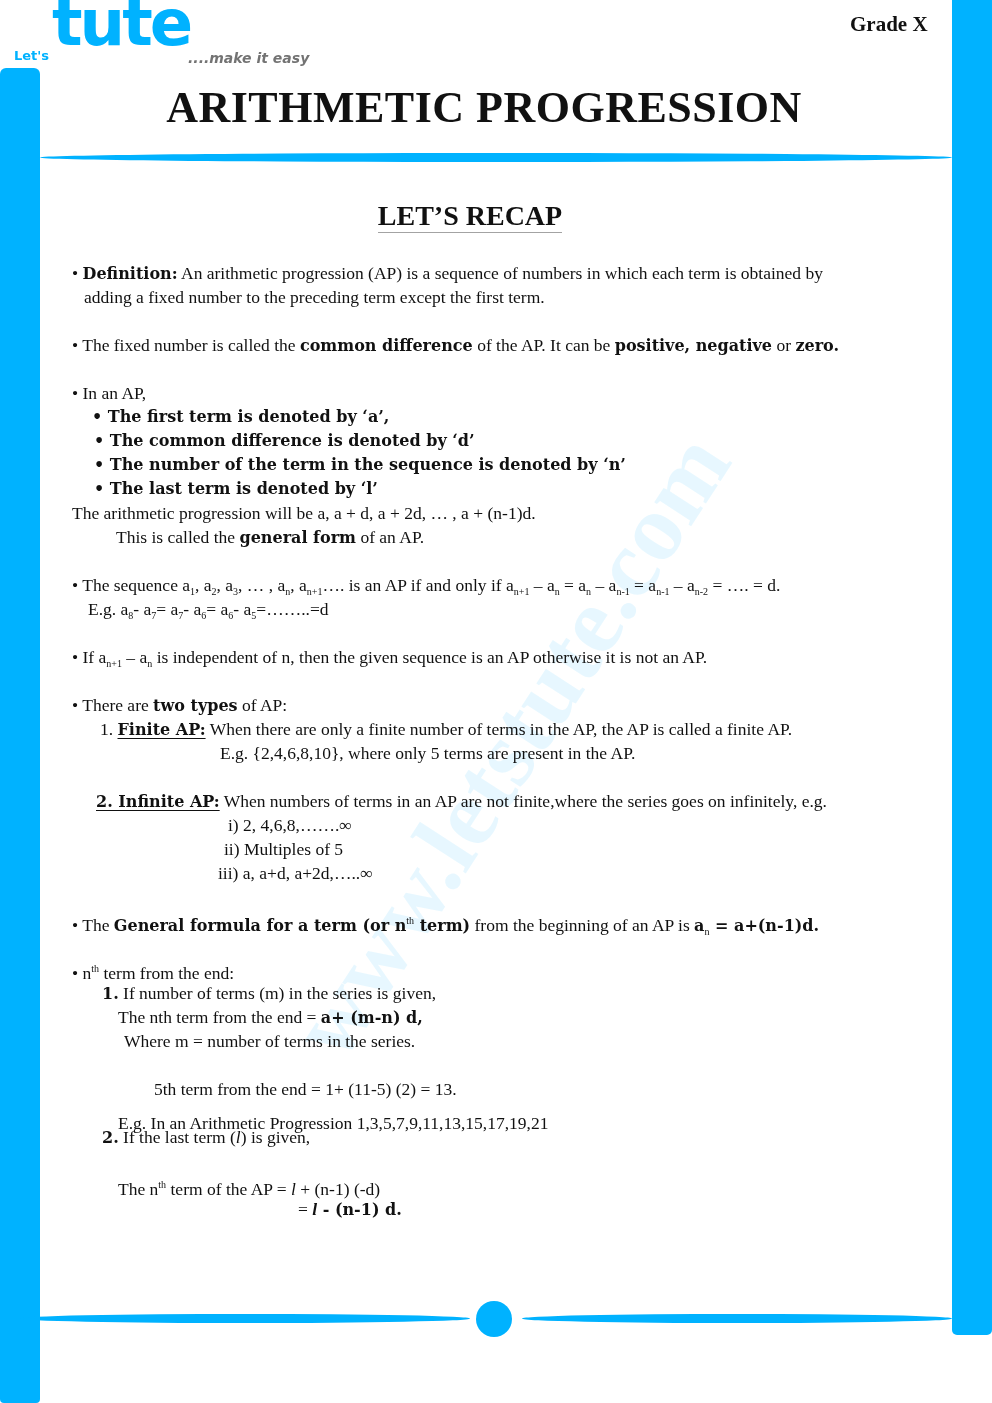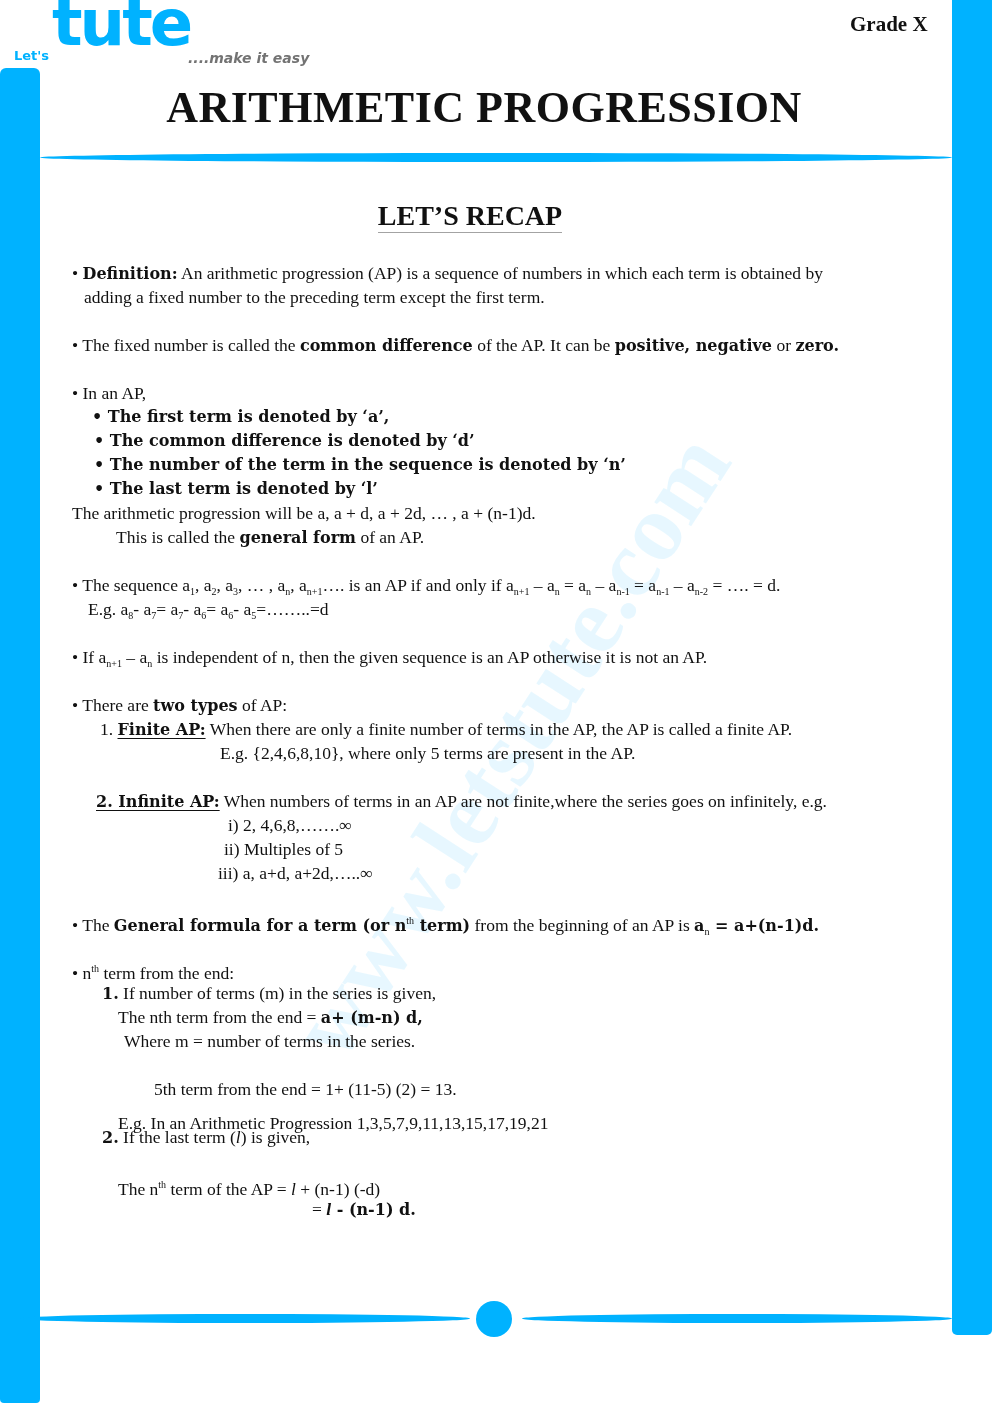--- a/index.html
+++ b/index.html
@@ -90,17 +90,17 @@
 
 <div class="ln" style="left:72px;top:958px;">• <span>n</span><sup>th</sup><span> term from the end:</span></div>
 <div class="ln" style="left:102px;top:982px;"><span class="bs">1.</span><span> If number of terms (m) in the series is given,</span></div>
 <div class="ln" style="left:118px;top:1006px;"><span>The nth term from the end = </span><span class="bs">a+ (m-n) d,</span></div>
 <div class="ln" style="left:124px;top:1030px;">Where m = number of terms in the series.</div>
 <div class="ln" style="left:118px;top:1112px;">E.g. In an Arithmetic Progression 1,3,5,7,9,11,13,15,17,19,21</div>
 <div class="ln" style="left:154px;top:1078px;">5th term from the end = 1+ (11-5) (2) = 13.</div>
 
 <div class="ln" style="left:102px;top:1126px;"><span class="bs">2.</span><span> If the last term (</span><i class="l">l</i><span>) is given,</span></div>
 <div class="ln" style="left:118px;top:1174px;"><span>The n</span><sup>th</sup><span> term of the AP = </span><i class="l">l</i><span> + (n-1) (-d)</span></div>
-<div class="ln" style="left:312px;top:1198px;text-align:right;"><span>= </span><i class="l b">l</i><span class="bs"> - (n-1) d.</span></div>
+<div class="ln" style="left:298px;top:1198px;text-align:right;"><span>= </span><i class="l b">l</i><span class="bs"> - (n-1) d.</span></div>
 
 <div class="rule rule-bot-l"></div>
 <div class="page-dot"></div>
 <div class="rule rule-bot-r"></div>
 
 </body></html>

